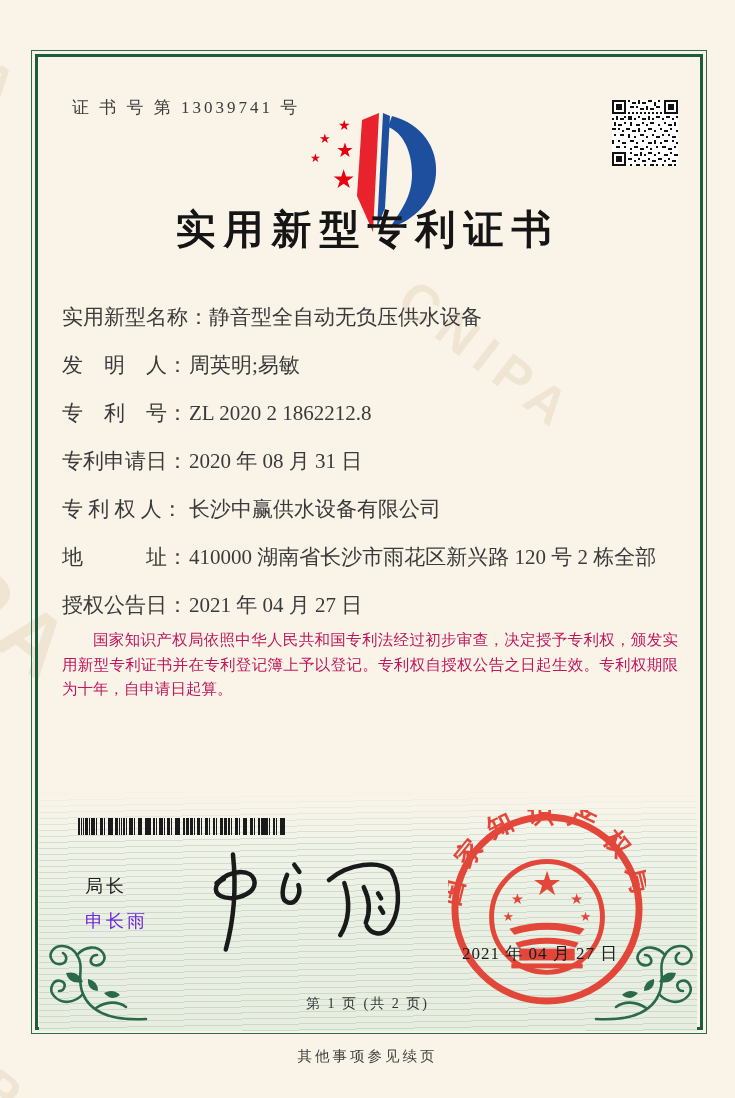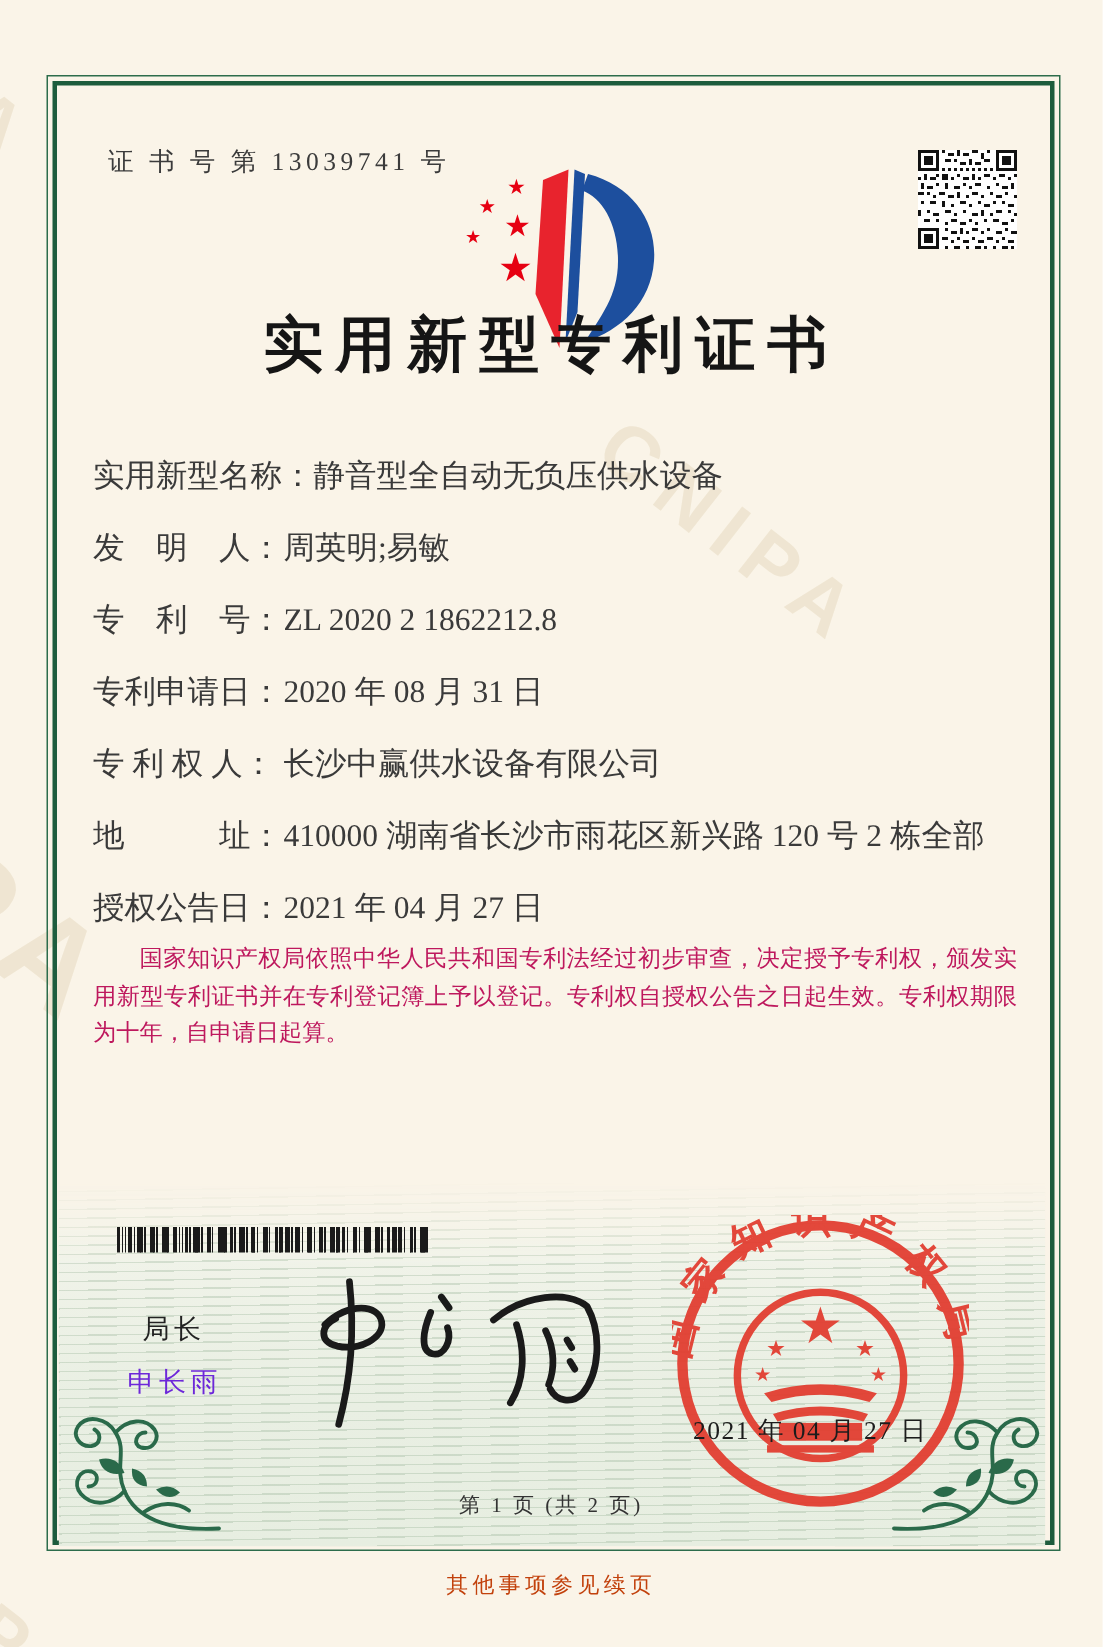--- a/index.html
+++ b/index.html
@@ -63,31 +63,31 @@
     font-size:15.5px;line-height:24.6px;color:#be185d;text-align:justify;
   }
   .paras p{margin:0;text-indent:2em;}
   
   .barcode{
     position:absolute;left:78px;top:818px;width:210px;height:17px;z-index:2;
     background:
       repeating-linear-gradient(90deg,#1a1a1a 0 2px,transparent 2px 3px,#1a1a1a 3px 4px,transparent 4px 7px,#1a1a1a 7px 10px,transparent 10px 11px,#1a1a1a 11px 12px,transparent 12px 15px),
       repeating-linear-gradient(90deg,transparent 0 5px,#1a1a1a 5px 6px,transparent 6px 13px,#1a1a1a 13px 16px,transparent 16px 19px);
   }
-  .sig-role{position:absolute;left:95px;top:874px;font-size:18px;letter-spacing:3px;color:#222;z-index:2;}
+  .sig-role{position:absolute;left:85px;top:874px;font-size:18px;letter-spacing:3px;color:#222;z-index:2;}
   .sig-name{position:absolute;left:85px;top:909px;font-size:18px;letter-spacing:3px;color:#6d28d9;z-index:2;}
   .sig-hand{position:absolute;left:188px;top:848px;z-index:3;}
   
   .seal{position:absolute;left:448px;top:810px;width:198px;height:198px;z-index:3;}
   .seal-date{
     position:absolute;left:462px;top:942px;z-index:4;font-size:17px;
     letter-spacing:1px;color:#1c1c1c;white-space:nowrap;
   }
   .page-num{position:absolute;left:0;right:0;top:995px;text-align:center;font-size:14px;color:#333;letter-spacing:2px;z-index:2;}
-  .cont-note{position:absolute;left:0;right:0;top:1047px;text-align:center;font-size:14.5px;color:#c2410c;letter-spacing:3px;z-index:2;}
+  .cont-note{position:absolute;left:0;right:0;top:1047px;text-align:center;font-size:14.5px;color:#404040;letter-spacing:3px;z-index:2;}
   .flourish{position:absolute;z-index:2;}
   .flourish-left{left:36px;top:933px;}
   .flourish-right{left:594px;top:933px;transform:scaleX(-1);}
 </style>
 </head>
 <body>
 
 <div class="page">
 
   <div class="wm wm-1">CNIPA</div>

